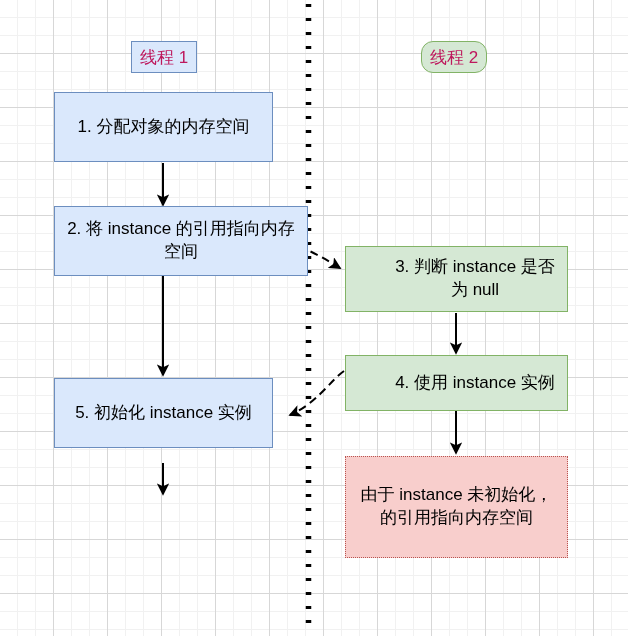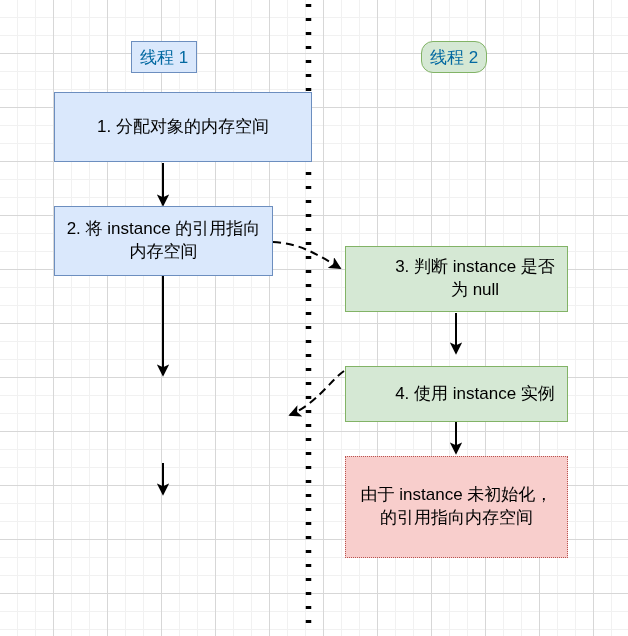--- a/index.html
+++ b/index.html
@@ -58,21 +58,21 @@
     border: 1px dotted #b85450;
   }
 
   .lane-title {
     position: absolute;
     box-sizing: border-box;
     display: flex;
     align-items: center;
     justify-content: center;
     font-size: 17px;
-    color: #0369a1;
+    color: #be185d;
     padding: 1px 7px;
   }
 
   .lane-title.blue {
     background: #dae8fc;
     border: 1px solid #6c8ebf;
   }
 
   .lane-title.green {
     background: #d5e8d4;
@@ -143,35 +143,38 @@
   </svg>
 
   <div class="lane-title blue" style="left:131px; top:41px; width:66px; height:32px;">
     <span>线程 1</span>
   </div>
 
   <div class="lane-title green" style="left:421px; top:41px; width:66px; height:32px;border-radius:12px;">
     <span>线程 2</span>
   </div>
 
-  <div class="node blue" style="left:54px; top:92px; width:258px; height:70px;">
+  <div class="node blue" style="left:54px; top:92px; width:219px; height:70px;">
     <span>1. 分配对象的内存空间</span>
   </div>
 
-  <div class="node blue" style="left:54px; top:206px; width:219px; height:70px;">
+  <div class="node blue" style="left:54px; top:206px; width:254px; height:70px;">
     <span>2. 将 instance 的引用指向内存空间</span>
   </div>
 
+  <div class="node blue" style="left:54px; top:378px; width:219px; height:70px;">
+    <span>5. 初始化 instance 实例</span>
+  </div>
 
 
   <div class="node green" style="left:345px; top:246px; width:223px; height:66px;">
     <span>3. 判断 instance 是否为 null</span>
   </div>
 
-  <div class="node green" style="left:345px; top:366px; width:223px; height:56px;">
+  <div class="node green" style="left:345px; top:355px; width:223px; height:56px;">
     <span>4. 使用 instance 实例</span>
   </div>
 
   <div class="node red" style="left:345px; top:456px; width:223px; height:102px;">
     <span>由于 instance 未初始化，的引用指向内存空间</span>
   </div>
 
 </div>
 
 </body></html>

